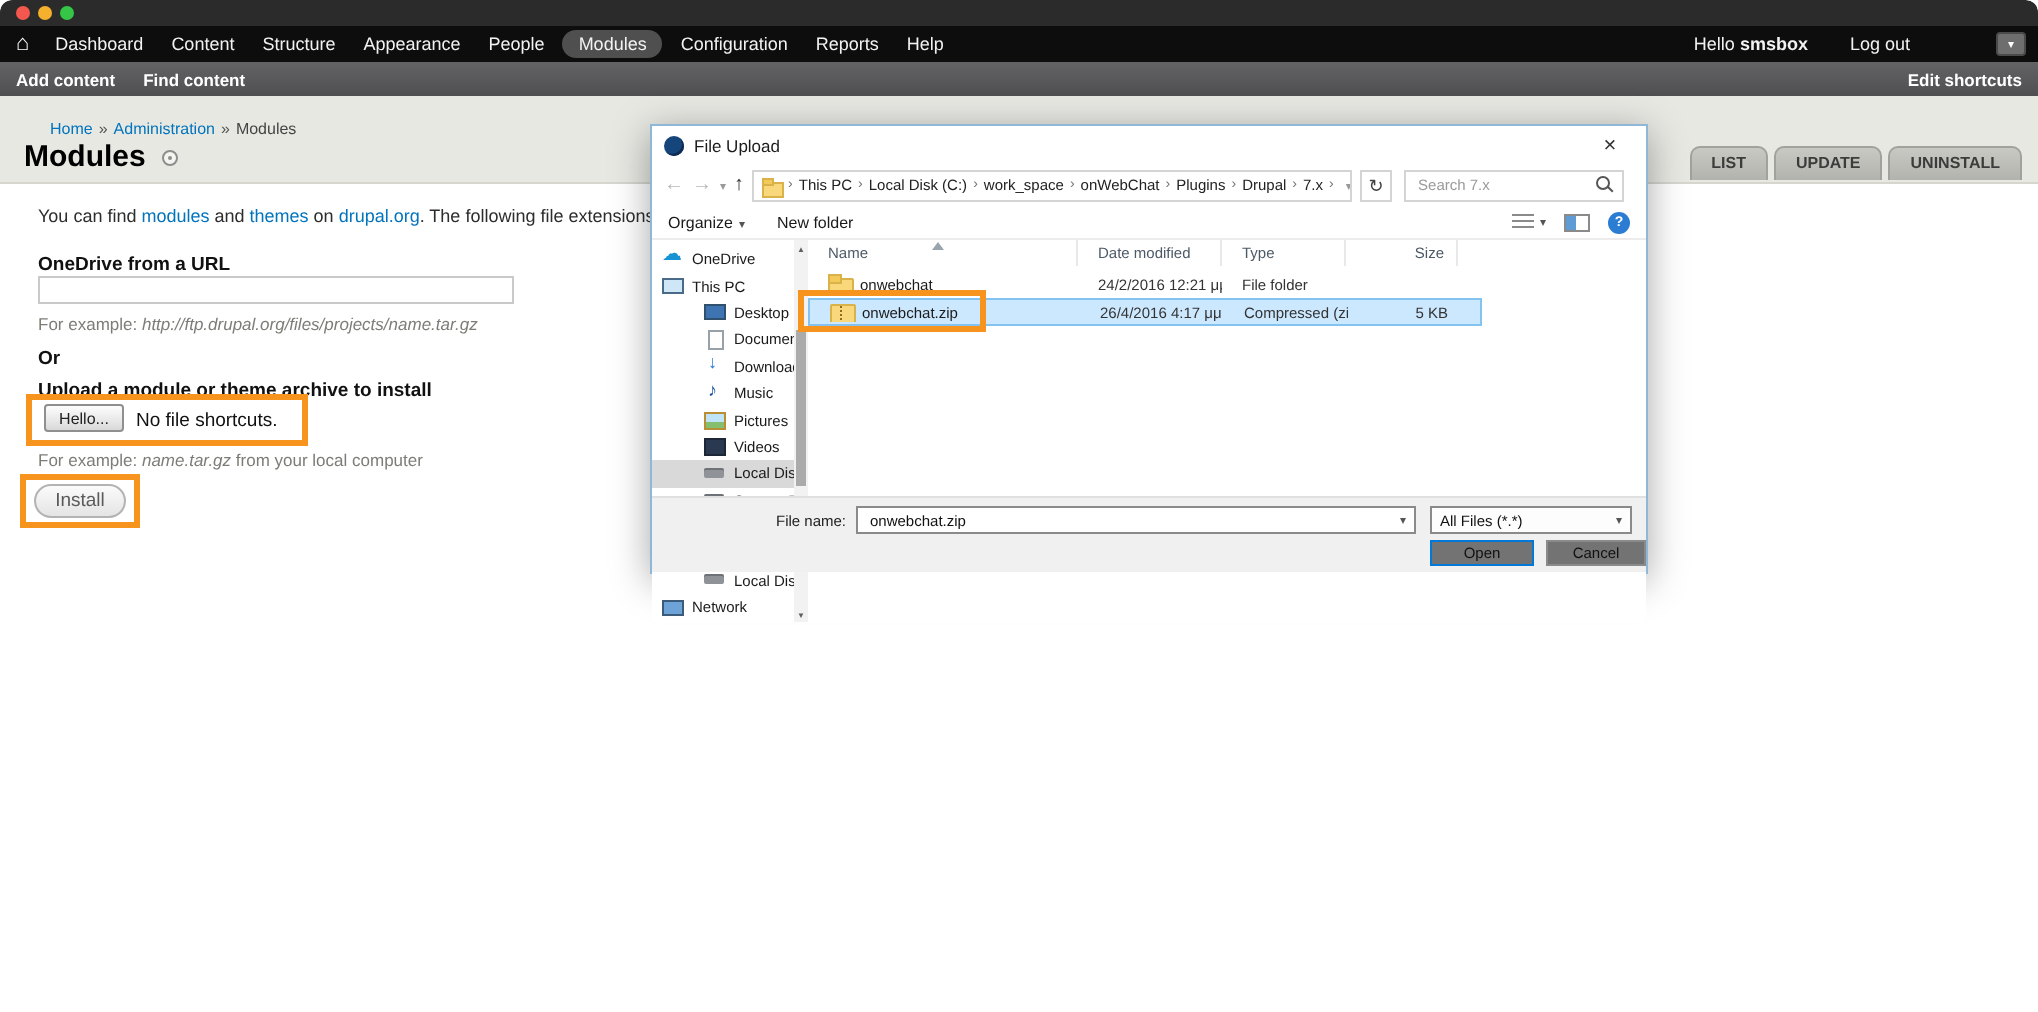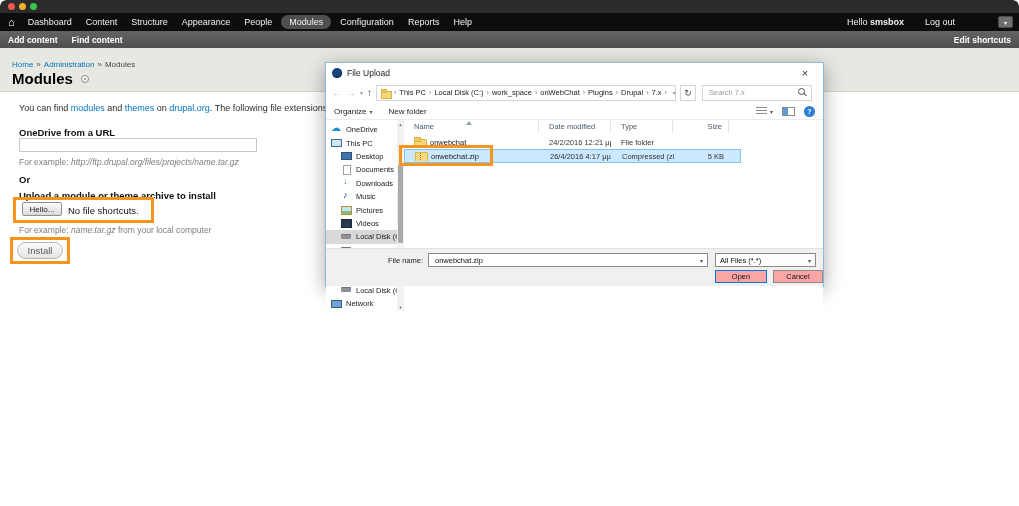--- a/index.html
+++ b/index.html
@@ -26,21 +26,21 @@
   
   .shortcut-bar{position:absolute;left:0;top:31px;width:1019px;height:17px;
                 background:linear-gradient(#636366,#4f4f52);display:flex;align-items:center;
                 color:#fff;font-size:8.5px;font-weight:bold;padding:0 8px;}
   .sc-item{margin-right:14px;}
   .sc-right{margin-left:auto;}
 
   
   .page-header{position:absolute;left:0;top:48px;width:1019px;height:44px;background:#e8e8e3;
                border-bottom:1px solid #d6d6cf;}
-  .breadcrumb{position:absolute;left:12px;top:12px;font-size:8px;color:#444;}
+  .breadcrumb{position:absolute;left:25px;top:12px;font-size:8px;color:#444;}
   .breadcrumb a{color:#0074bd;text-decoration:none;cursor:pointer;}
   .bc-sep{color:#555;margin:0 3px;}
   .page-title-row{position:absolute;left:12px;top:22px;display:flex;align-items:center;gap:8px;}
   .page-title{font-size:15px;font-weight:bold;color:#000;}
   .ctx-gear{width:8px;height:8px;border:1px solid #8d8d8d;border-radius:50%;position:relative;background:#f4f4f1;}
   .ctx-gear::before{content:"";position:absolute;left:2px;top:2px;width:2px;height:2px;background:#8d8d8d;border-radius:50%;}
   .tabs{position:absolute;right:8px;top:25px;display:flex;gap:3px;}
   .tab{background:linear-gradient(#c9c9c4,#b3b3ae);border:1px solid #a2a29c;border-bottom:none;
        border-radius:5px 5px 0 0;padding:3px 10px 4px;font-size:8px;font-weight:bold;color:#3c3c3c;}
 
@@ -100,21 +100,21 @@
   .view-icon{width:11px;height:9px;background:repeating-linear-gradient(#8a8a8a 0 1px,transparent 1px 3px);}
   .pane-icon{width:13px;height:9px;border:1px solid #8a8a8a;position:relative;background:#fff;}
   .pane-icon::before{content:"";position:absolute;left:0;top:0;width:5px;height:7px;background:#5f9bd5;}
   .help-icon{width:11px;height:11px;border-radius:50%;background:#2b7cd3;color:#fff;font-size:7px;font-weight:bold;
              display:flex;align-items:center;justify-content:center;}
 
   .dlg-main{position:absolute;left:0;top:57px;width:100%;height:191px;background:#fff;}
   .sb{position:absolute;left:0;top:0;width:71px;height:100%;padding-top:3px;overflow:hidden;}
   .sb-row{height:13.4px;display:flex;align-items:center;padding-left:5px;font-size:7.5px;color:#1a1a1a;
           white-space:nowrap;overflow:hidden;}
-  .sb-row.child{padding-left:15px;}
+  .sb-row.child{padding-left:26px;}
   .sb-row.sel{background:#d9d9d9;}
   .sb-scroll{position:absolute;left:71px;top:0;width:7px;height:100%;background:#f2f2f2;}
   .sb-arrow{position:absolute;left:0;width:7px;height:8px;display:flex;align-items:center;justify-content:center;
             font-size:4px;color:#606060;}
   .sb-thumb{position:absolute;left:1px;top:45px;width:5px;height:78px;background:#ababab;}
 
   .mi{display:inline-block;width:12px;height:10px;position:relative;flex:0 0 12px;margin-right:3px;}
   .mi-cloud::before{content:"☁";position:absolute;left:0;top:-2px;font-size:10px;color:#1792d2;line-height:1;}
   .mi-pc::before{content:"";position:absolute;left:0;top:1px;width:9px;height:6px;border:1px solid #4a6a8a;background:#cfe6f7;}
   .mi-pc::after{content:"";position:absolute;left:3px;top:8px;width:5px;height:1px;background:#4a6a8a;}
@@ -153,21 +153,21 @@
   .dlg-footer{position:absolute;left:0;bottom:0;width:100%;height:38px;background:#f0f0f0;border-top:1px solid #e0e0e0;}
   .fn-label{position:absolute;left:0;top:7px;width:97px;text-align:right;font-size:7.5px;color:#1b1b1b;}
   .fn-combo{position:absolute;left:102px;top:4px;width:280px;height:14px;background:#fff;border:1px solid #8a8a8a;
             display:flex;align-items:center;padding:0 4px;}
   .fn-combo input{border:none;outline:none;flex:1;font-size:7.5px;font-family:"Liberation Sans",sans-serif;color:#111;background:transparent;min-width:0;}
   .combo-caret{font-size:6px;color:#555;}
   .filter-combo{position:absolute;left:389px;top:4px;width:101px;height:14px;background:#fdfdfd;border:1px solid #8a8a8a;
                 display:flex;align-items:center;padding:0 4px;font-size:7.5px;color:#111;}
   .filter-combo span:first-child{flex:1;}
   .btn{position:absolute;top:21px;height:13px;display:flex;align-items:center;justify-content:center;
-       font-size:7.5px;color:#111;background:#fca5a5;}
+       font-size:7.5px;color:#111;background:#737373;}
   .btn-open{left:389px;width:52px;border:1px solid #0078d7;}
   .btn-cancel{left:447px;width:50px;border:1px solid #8a8a8a;}
 </style>
 </head>
 <body>
 
 <div class="screen">
 
   <div class="mac-bar">
     <span class="tl" style="left:8px;background:#f4574e;"></span>
@@ -201,20 +201,25 @@
     <span class="sc-right">Edit shortcuts</span>
   </div>
 
   <div class="page-header">
     <div class="breadcrumb">
       <a>Home</a><span class="bc-sep">»</span><a>Administration</a><span class="bc-sep">»</span><span>Modules</span>
     </div>
     <div class="page-title-row">
       <span class="page-title">Modules</span>
       <span class="ctx-gear"></span>
+    </div>
+    <div class="tabs">
+      <span class="tab">LIST</span>
+      <span class="tab">UPDATE</span>
+      <span class="tab">UNINSTALL</span>
     </div>
   </div>
 
   <div class="intro">
     <span>You can find </span><a>modules</a><span> and </span><a>themes</a><span> on </span><a>drupal.org</a><span>. The following file extensions are suppor</span>
   </div>
 
   <div class="form-label" style="top:127px;">OneDrive from a URL</div>
   <input class="url-input" type="text" style="">
   <div class="example" style="top:157px;">

